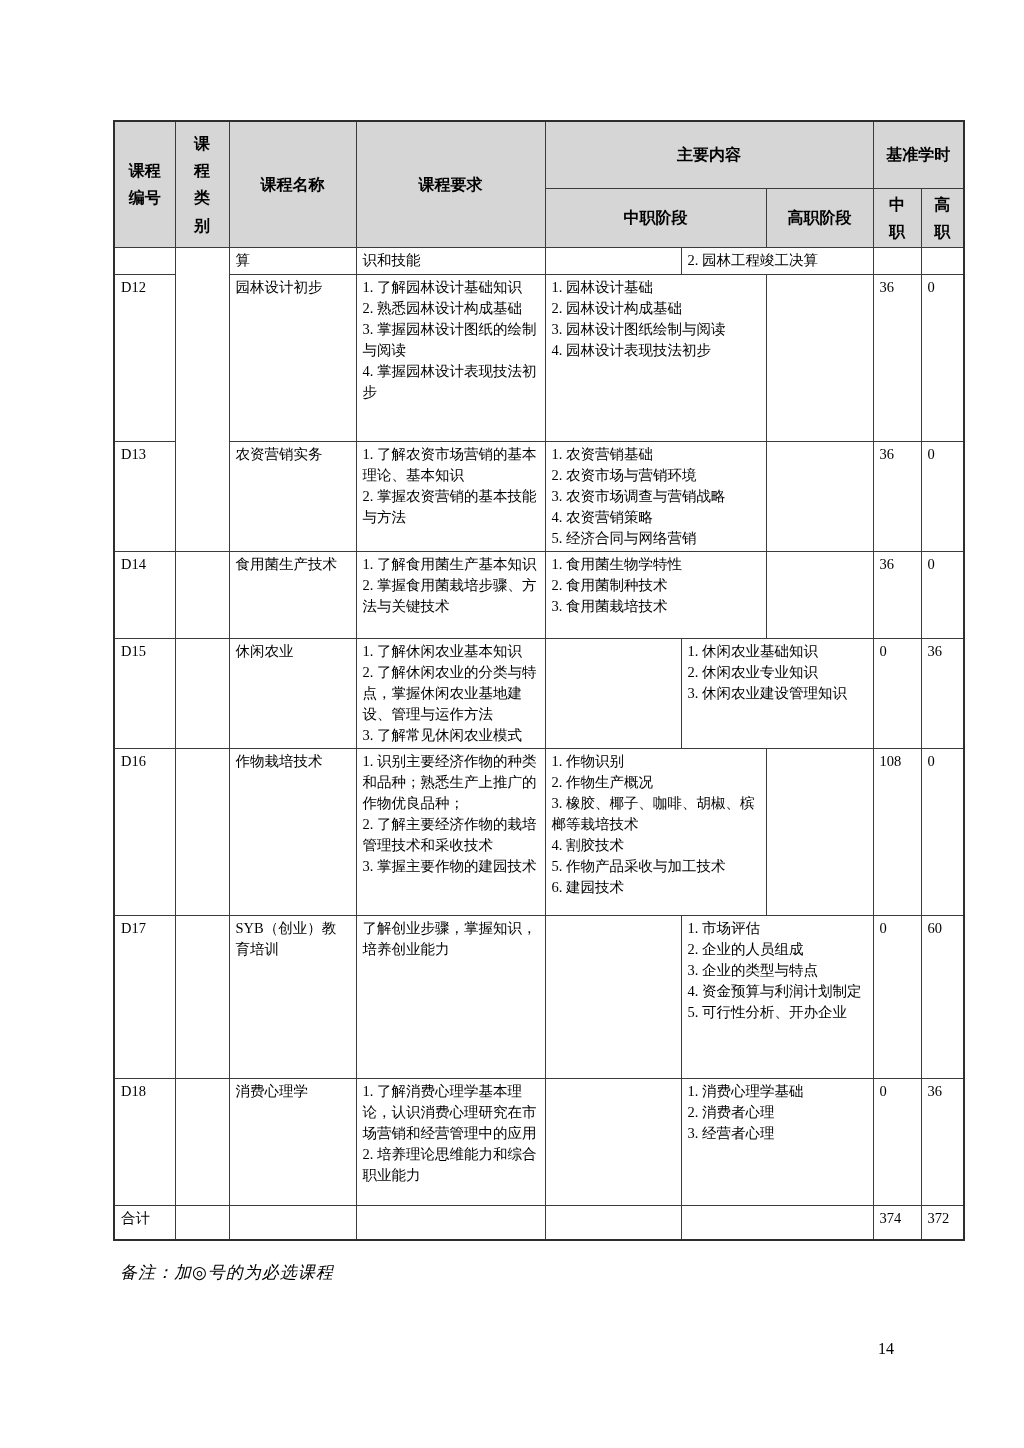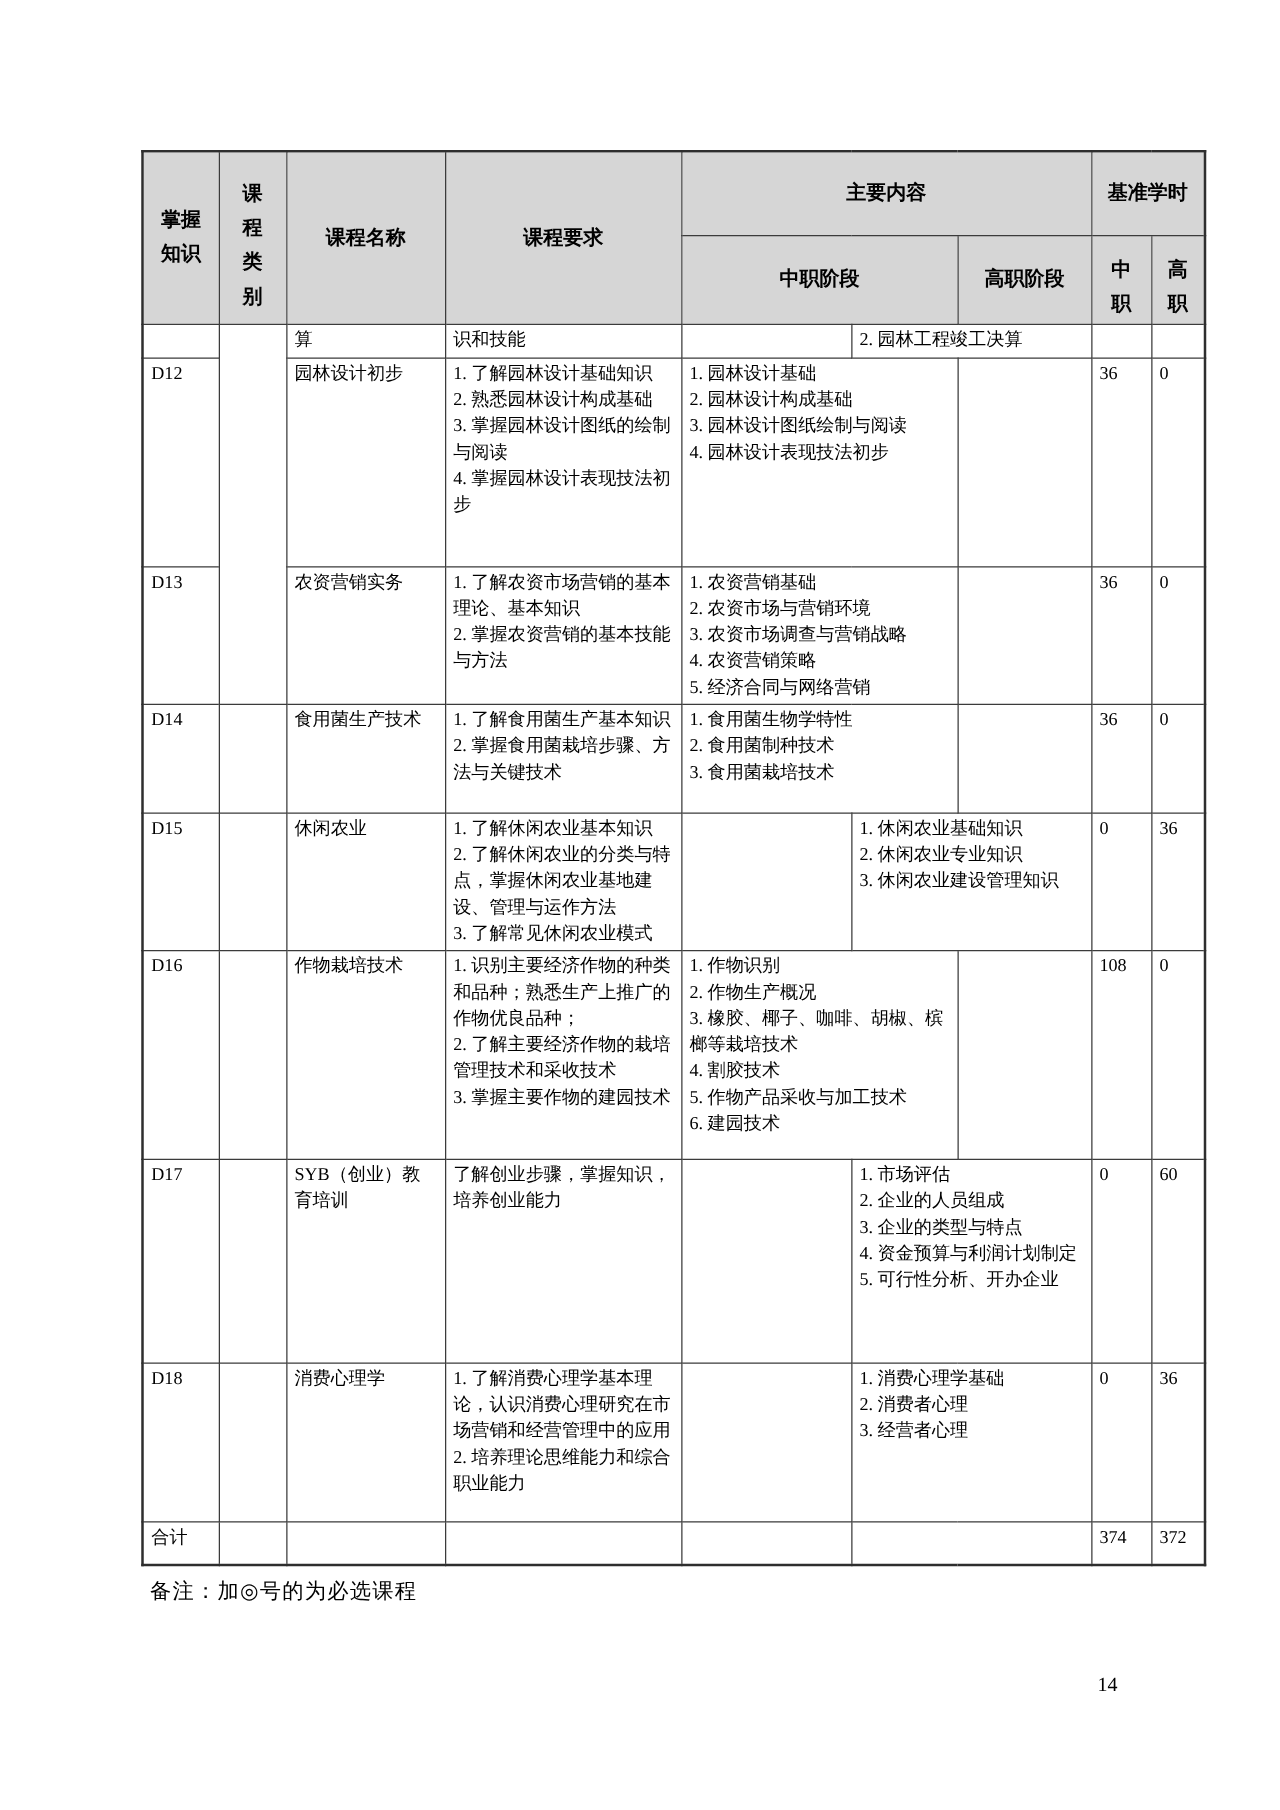--- a/index.html
+++ b/index.html
@@ -33,31 +33,31 @@
     font-family:"Liberation Sans","DejaVu Sans",sans-serif;
     font-weight:bold;
     font-size:16px;
     text-align:center;
     vertical-align:middle;
     padding:2px 3px;
     line-height:1.7;
     word-break:break-all;
   }
   .vert-2 { display:inline-block; width:2.35em; }
-  .vert-1 { display:inline-block; width:1.15em;margin-top:12px; }
+  .vert-1 { display:inline-block; width:1.15em; }
   .pre { white-space:pre-line; }
   .vmid { vertical-align:middle;margin-left:35px; }
   .spaced { line-height:2; }
   .idcell { text-align:center; vertical-align:middle; }
   .namecell { vertical-align:middle; }
   .hourcell { text-align:center; vertical-align:middle; }
 
   .note {
     position:absolute; left:120px; top:1261px;
-    font-size:17px; letter-spacing:1px;
+    font-size:17px; letter-spacing:1px;font-style:italic;
   }
   .pageno {
     position:absolute; left:878px; top:1340px;
     font-size:16px;
   }
 </style>
 </head>
 <body>
 
 <div class="page">
@@ -69,21 +69,21 @@
         <col style="width:127px">
       <col style="width:189px">
         <col style="width:136px">
         <col style="width:85px">
       <col style="width:107px">
         <col style="width:48px">
         <col style="width:43px">
     </colgroup>
     <thead>
       <tr style="height:67px">
-        <th rowspan="2"><span class="vert-2">掌握知识</span></th>
+        <th rowspan="2"><span class="vert-2">课程编号</span></th>
         <th rowspan="2"><span class="vert-1">课程类别</span></th>
         <th rowspan="2">课程名称</th>
         <th rowspan="2">课程要求</th>
         <th colspan="3">主要内容</th>
         <th colspan="2">基准学时</th>
       </tr>
       <tr style="height:56px">
         <th colspan="2">中职阶段</th>
         <th>高职阶段</th>
         <th><span class="vert-1">中职</span></th>

